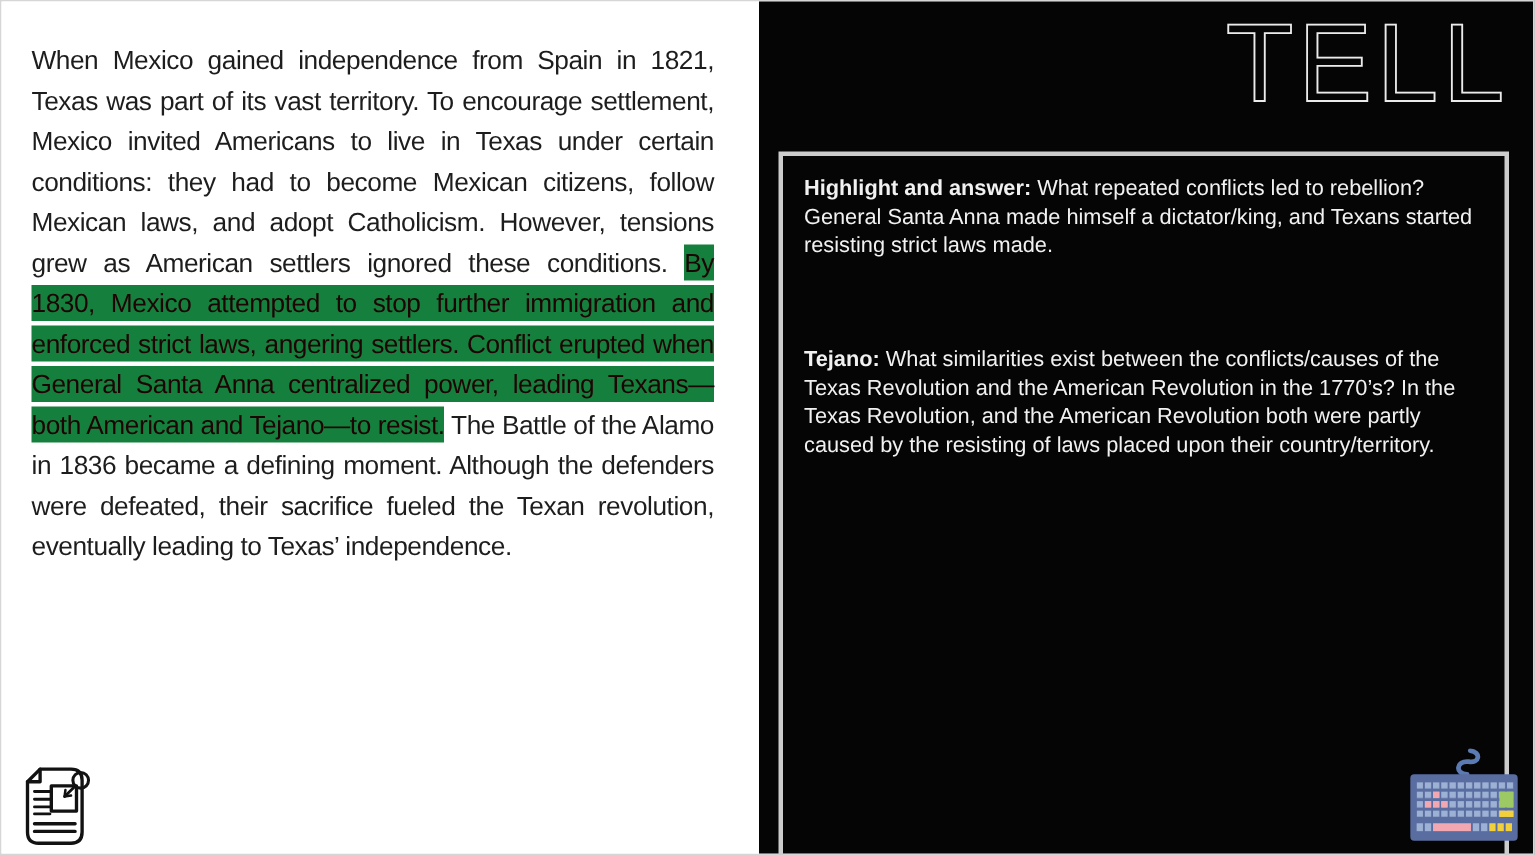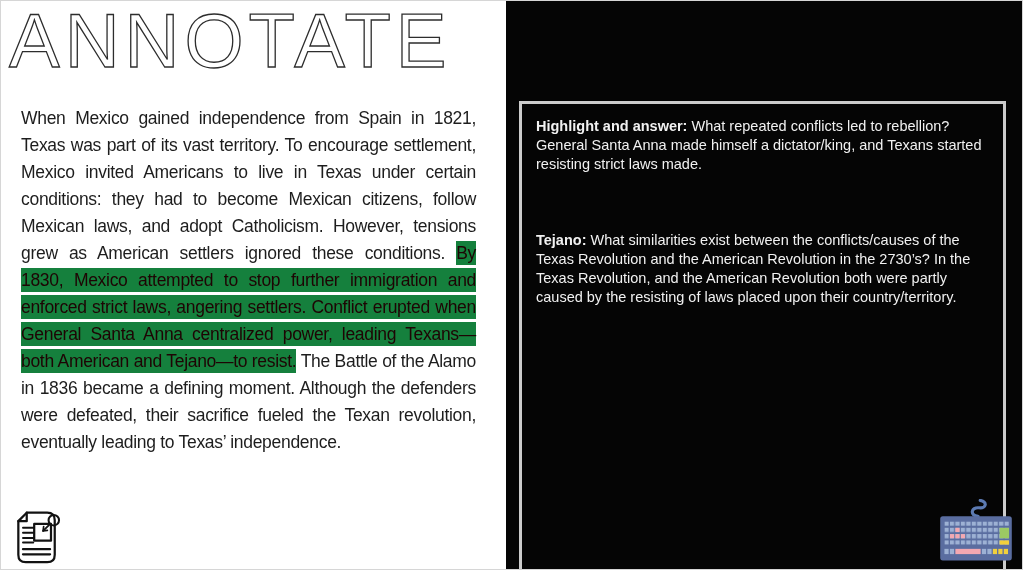--- a/index.html
+++ b/index.html
@@ -86,41 +86,41 @@
     right: 6px; bottom: 4px;
     width: 80px; height: 66px;
   }
 </style>
 </head>
 <body>
 
 <div class="stage">
 
   <section class="panel-left">
-    <h1 class="title-annotate">ANNOTATE</h1>
 
     <p class="passage"><span>When Mexico gained independence from Spain in 1821, Texas was part of its vast territory. To encourage settlement, Mexico invited Americans to live in Texas under certain conditions: they had to become Mexican citizens, follow Mexican laws, and adopt Catholicism. However, tensions grew as American settlers ignored these conditions. </span><span class="hl">By 1830, Mexico attempted to stop further immigration and enforced strict laws, angering settlers. Conflict erupted when General Santa Anna centralized power, leading Texans—both American and Tejano—to resist.</span><span> The Battle of the Alamo in 1836 became a defining moment. Although the defenders were defeated, their sacrifice fueled the Texan revolution, eventually leading to Texas’ independence.</span></p>
 
     <svg class="doc-icon" viewBox="0 0 60 62" fill="none" stroke="#121212" stroke-width="2.4" stroke-linecap="round" stroke-linejoin="round">
       <path d="M19 5 H41 Q49 5 49 13 V50 Q49 58 41 58 H18 Q10 58 10 50 V14 Z"></path>
       <path d="M19 5 V14 H10"></path>
       <path d="M15 21 H26 M15 26.5 H26 M15 32 H26 M15 37 H26" stroke-width="2.1"></path>
       <rect x="27" y="17" width="18" height="18" stroke-width="2.4"></rect>
       <circle cx="48" cy="13" r="5.6" stroke-width="2.2"></circle>
       <path d="M44.2 17 L36.5 24.5" stroke-width="2"></path>
       <path d="M36.5 24.5 l4.6 -0.6 M36.5 24.5 l0.6 -4.6" stroke-width="1.8"></path>
       <path d="M15 44 H44 M15 49.5 H44" stroke-width="2.4"></path>
     </svg>
   </section>
 
   <section class="panel-right">
+    <h1 class="title-tell">TELL</h1>
 
     <div class="answer-box">
       <p class="q"><b>Highlight and answer:</b> <span>What repeated conflicts led to rebellion? General Santa Anna made himself a dictator/king, and Texans started resisting strict laws made.</span></p>
-      <p class="q"><b>Tejano:</b> <span>What similarities exist between the conflicts/causes of the Texas Revolution and the American Revolution in the 2730’s? In the Texas Revolution, and the American Revolution both were partly caused by the resisting of laws placed upon their country/territory.</span></p>
+      <p class="q"><b>Tejano:</b> <span>What similarities exist between the conflicts/causes of the Texas Revolution and the American Revolution in the 1770’s? In the Texas Revolution, and the American Revolution both were partly caused by the resisting of laws placed upon their country/territory.</span></p>
     </div>
 
     <svg class="kbd-icon" viewBox="0 0 76 62">
       <defs>
         <pattern id="kbkeys" x="8" y="21" width="5.2" height="6" patternUnits="userSpaceOnUse">
           <rect width="4" height="4" fill="#9db1d4"></rect>
         </pattern>
       </defs>
 
       <path d="M42 1 c7 1 6 8 -1 7 c-8 -1 -9 8 -1 8" fill="none" stroke="#5c7ab2" stroke-width="3" stroke-linecap="round"></path>

